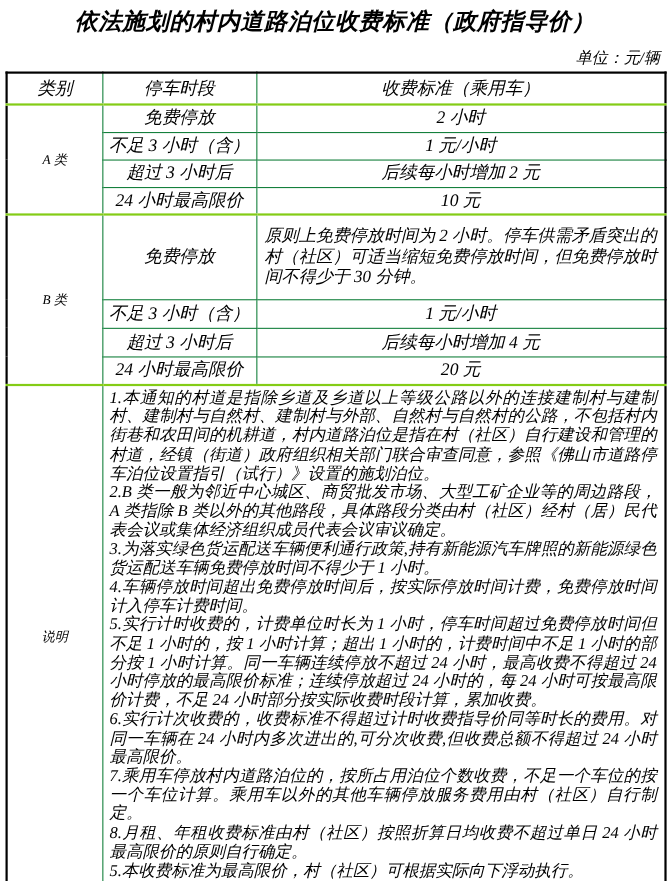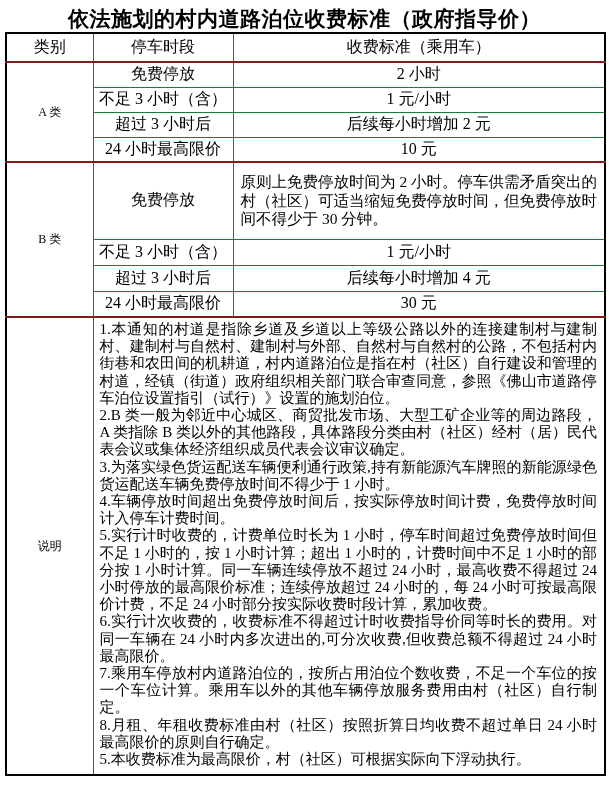--- a/index.html
+++ b/index.html
@@ -11,20 +11,21 @@
     height: 801px;
     background: #ffffff;
     color: #000000;
     font-family: "Liberation Serif", "DejaVu Serif", serif;
     overflow: hidden;
     position: relative;
   }
   .page {
     width: 609px;
     height: 568px;
+    font-style: italic;
   }
   .title {
     margin: 0;
     padding-top: 6px;
     font-size: 21px;
     font-weight: bold;
     text-align: center;
     letter-spacing: 0.5px;
     line-height: 26px;
   }
@@ -52,21 +53,21 @@
     vertical-align: middle;
     font-size: 16px;
     padding: 1px 4px;
     overflow: hidden;
   }
   tr.header-row { height: 29px; }
   tr.row-a { height: 25px; }
   tr.row-b-free { height: 56px; }
   tr.row-b { height: 26px; }
   tr.notes-row { height: 458px; }
-  tr.section-start td { border-top: 2px solid #7f1d1d; }
+  tr.section-start td { border-top: 2px solid #84cc16; }
   td.free-desc-cell {
     text-align: justify;
     font-size: 15.5px;
     line-height: 18.5px;
     padding: 10px 7px;
   }
   td.category-cell { font-size: 12px; }
   td.notes-cell {
     text-align: justify;
     vertical-align: top;
@@ -76,20 +77,21 @@
   }
   td.notes-cell p { margin: 0; }
 </style>
 </head>
 <body>
 
 <div class="page">
 
   <h1 class="title">依法施划的村内道路泊位收费标准（政府指导价）</h1>
 
+  <div class="unit-label">单位：元/辆</div>
 
   <table class="fee-table">
     <colgroup>
         <col class="c1">
         <col class="c2">
         <col class="c3">
       </colgroup>
     <tbody>
 
       <tr class="header-row">
@@ -124,21 +126,21 @@
       <tr class="row-b">
         <td>不足 3 小时（含）</td>
         <td>1 元/小时</td>
       </tr>
       <tr class="row-b">
         <td>超过 3 小时后</td>
         <td>后续每小时增加 4 元</td>
       </tr>
       <tr class="row-b">
         <td>24 小时最高限价</td>
-        <td>30 元</td>
+        <td>20 元</td>
       </tr>
 
       <tr class="notes-row section-start">
         <td class="category-cell">说明</td>
         <td colspan="2" class="notes-cell">
           <p>1.本通知的村道是指除乡道及乡道以上等级公路以外的连接建制村与建制村、建制村与自然村、建制村与外部、自然村与自然村的公路，不包括村内街巷和农田间的机耕道，村内道路泊位是指在村（社区）自行建设和管理的村道，经镇（街道）政府组织相关部门联合审查同意，参照《佛山市道路停车泊位设置指引（试行）》设置的施划泊位。</p>
           <p>2.B 类一般为邻近中心城区、商贸批发市场、大型工矿企业等的周边路段，A 类指除 B 类以外的其他路段，具体路段分类由村（社区）经村（居）民代表会议或集体经济组织成员代表会议审议确定。</p>
           <p>3.为落实绿色货运配送车辆便利通行政策,持有新能源汽车牌照的新能源绿色货运配送车辆免费停放时间不得少于 1 小时。</p>
           <p>4.车辆停放时间超出免费停放时间后，按实际停放时间计费，免费停放时间计入停车计费时间。</p>
           <p>5.实行计时收费的，计费单位时长为 1 小时，停车时间超过免费停放时间但不足 1 小时的，按 1 小时计算；超出 1 小时的，计费时间中不足 1 小时的部分按 1 小时计算。同一车辆连续停放不超过 24 小时，最高收费不得超过 24 小时停放的最高限价标准；连续停放超过 24 小时的，每 24 小时可按最高限价计费，不足 24 小时部分按实际收费时段计算，累加收费。</p>

